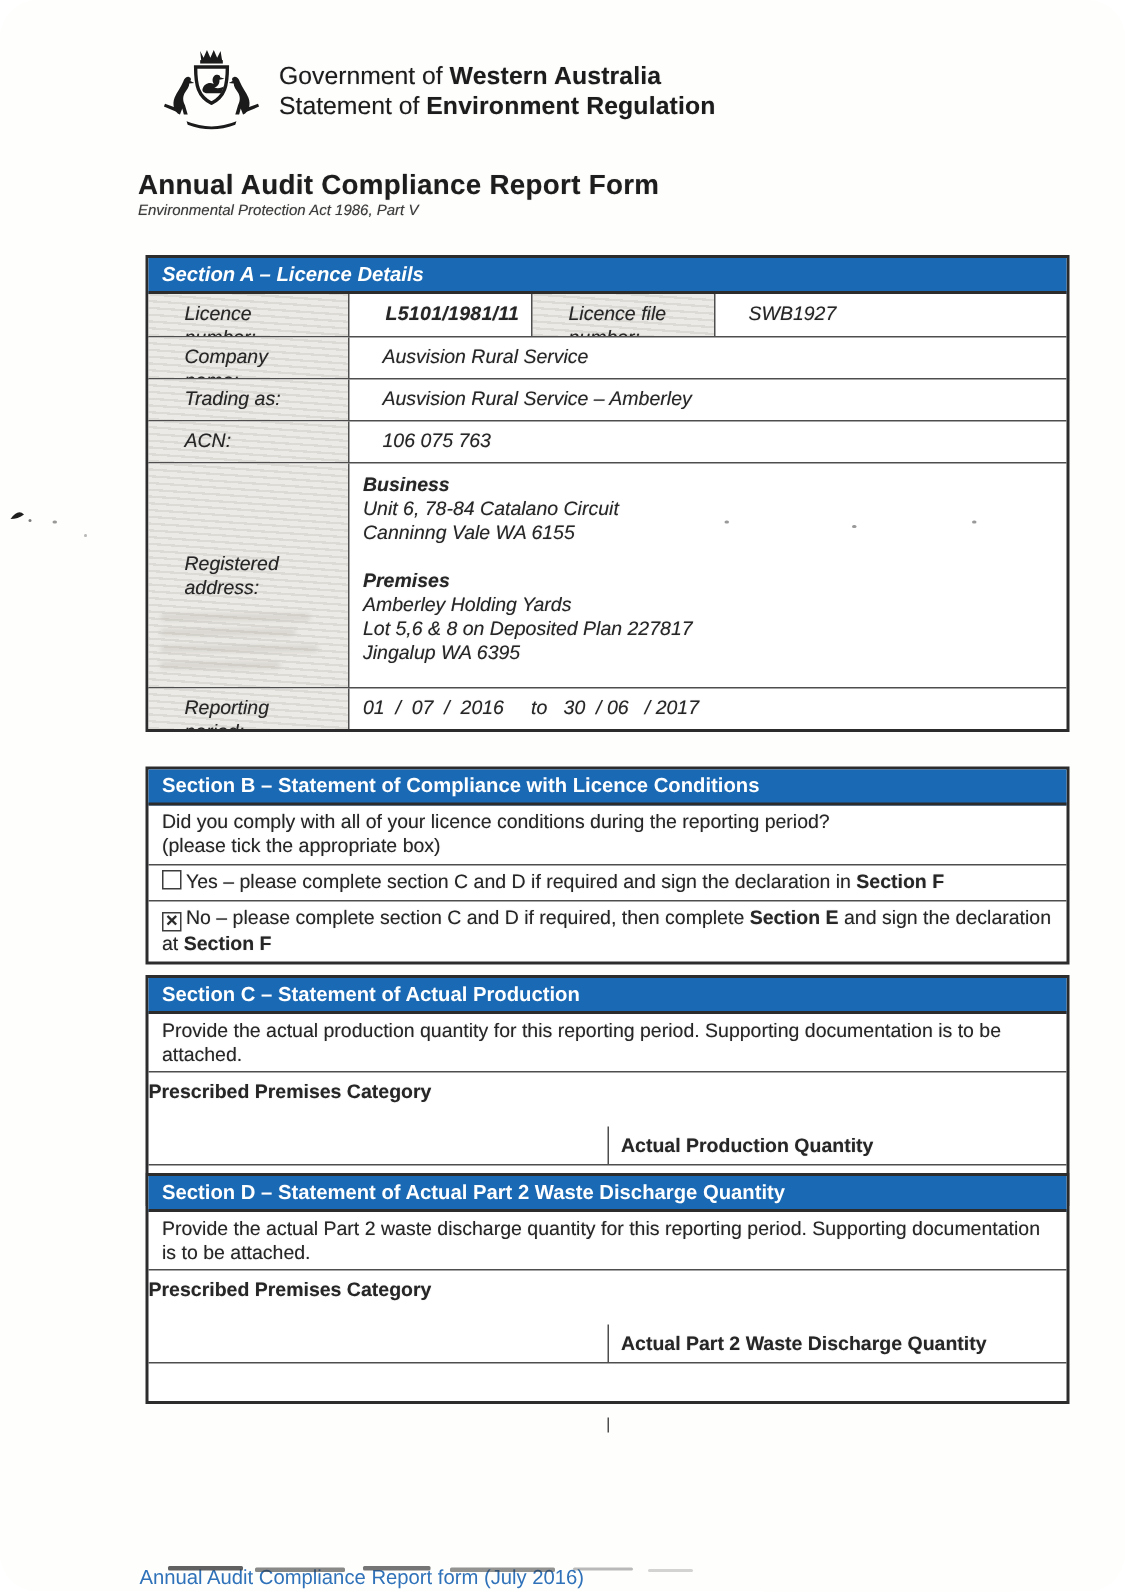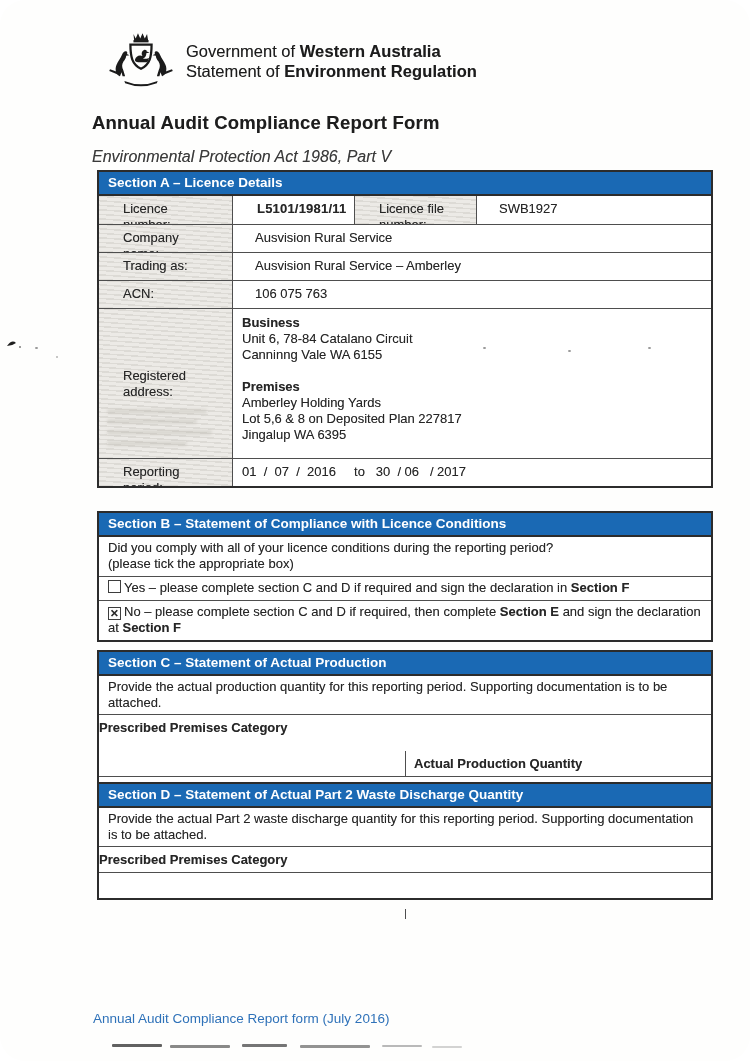--- a/index.html
+++ b/index.html
@@ -8,30 +8,30 @@
         text-shadow:0 0 0.6px rgba(80,80,80,0.5);border-radius:25px;}
 
   
   .crest{position:absolute;left:102px;top:28px;width:78px;height:68px;}
   .gov-text{position:absolute;left:186px;top:41px;font-size:16.5px;line-height:20px;color:#1c1c1c;}
   .gov-text b{letter-spacing:.1px;}
 
   
   .title-block{position:absolute;left:92px;top:112px;}
   .title-main{font-size:18.5px;font-weight:bold;color:#1d1d1d;letter-spacing:.2px;}
-  .title-sub{font-size:16px;font-style:italic;margin-top:14px;color:#3a3a3a;}
+  .title-sub{font-size:10px;font-style:italic;margin-top:1px;color:#3a3a3a;}
 
   
   .sec{position:absolute;left:97px;width:616px;box-sizing:border-box;
        border:2px solid #2c2c2c;background:#fff;}
   .sec-head{background:#1a69b4;color:#fff;font-weight:bold;font-size:13.5px;
             padding:3px 0 4px 9px;border-bottom:2px solid #2c2c2c;text-shadow:none;}
 
   
-  #secA{top:170px;}
+  #secA{top:170px;font-style:italic;}
   .a-row{display:flex;border-top:1.6px solid #4e4e4e;box-sizing:border-box;}
   .a-row.first{border-top:none;}
   .cell{box-sizing:border-box;padding:5px 24px;font-size:13px;line-height:16px;overflow:hidden;}
   .lbl{flex:0 0 133px;background-color:#eceae6;
        background-image:repeating-linear-gradient(4deg,rgba(158,155,146,0.20) 0 1.5px,rgba(255,255,255,0) 1.5px 4.5px);}
   .vline{border-left:1.6px solid #4e4e4e;}
   .h28{height:28px;}
   .val-center{flex:0 0 122px;text-align:center;font-weight:bold;letter-spacing:.2px;}
   .lbl2{flex:0 0 122px;}
   .val-rest{flex:1;padding-left:22px;}
@@ -54,21 +54,21 @@
   
   #secC{top:650px;}
   #secD{top:782px;}
   .intro{padding:3px 9px 4px 9px;font-size:13px;line-height:15.5px;border-top:none;}
   .t-head{display:flex;border-top:1.6px solid #4e4e4e;font-weight:bold;font-size:13px;}
   .t-row{display:flex;border-top:1.6px solid #4e4e4e;height:25px;}
   .tc1{flex:0 0 306px;padding:5px 0;box-sizing:border-box;}
   .tc2{flex:1;border-left:1.6px solid #4e4e4e;padding:5px 8px;box-sizing:border-box;margin-top:36px;}
 
   
-  .footer{position:absolute;left:93px;top:1011px;font-size:13.5px;color:#2f72b9;text-shadow:none;}
+  .footer{position:absolute;left:93px;top:1044px;font-size:13.5px;color:#2f72b9;text-shadow:none;}
 
   
   .pen-mark{position:absolute;left:4px;top:336px;}
   .speck{position:absolute;width:2.5px;height:2px;background:#555;border-radius:50%;opacity:.6;}
   .dash{position:absolute;height:3px;background:#3a3a3a;border-radius:1px;}
 </style>
 </head>
 <body>
 
 <div class="page">
@@ -183,20 +183,21 @@
       <div class="tc1"></div>
       <div class="tc2"></div>
     </div>
   </div>
 
   <div class="sec" id="secD">
     <div class="sec-head">Section D – Statement of Actual Part 2 Waste Discharge Quantity</div>
     <div class="intro">Provide the actual Part 2 waste discharge quantity for this reporting period. Supporting documentation is to be attached.</div>
     <div class="t-head">
       <div class="tc1">Prescribed Premises Category</div>
+      <div class="tc2">Actual Part 2 Waste Discharge Quantity</div>
     </div>
     <div class="t-row">
       <div class="tc1"></div>
       <div class="tc2"></div>
     </div>
   </div>
 
   <div class="footer">Annual Audit Compliance Report form (July 2016)</div>
 
   <svg class="pen-mark" width="26" height="16">

